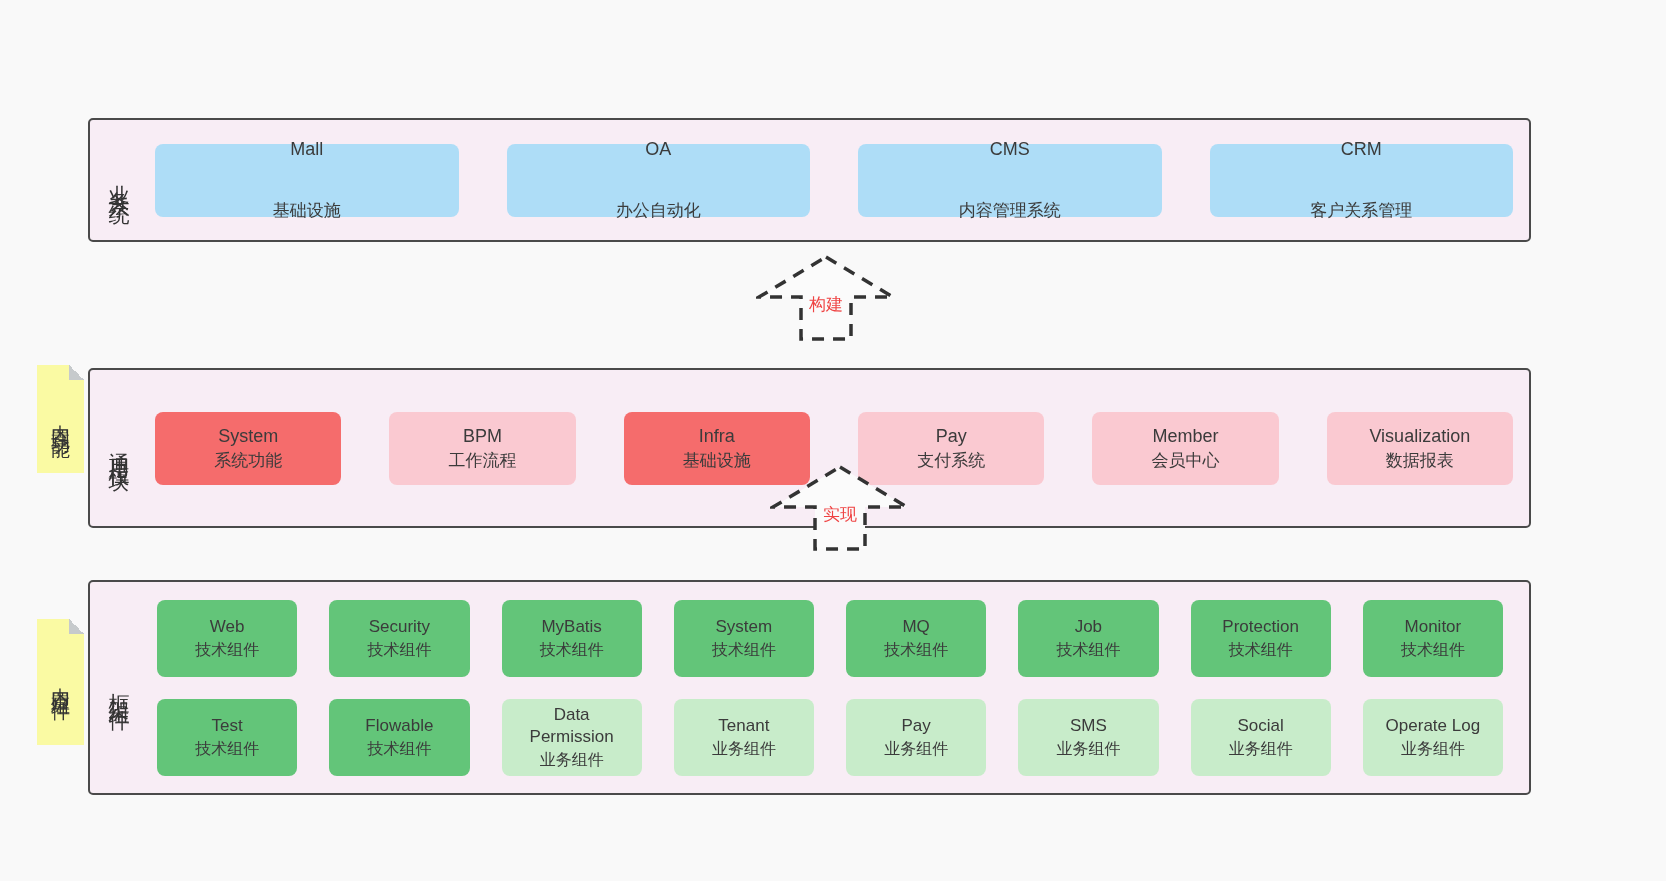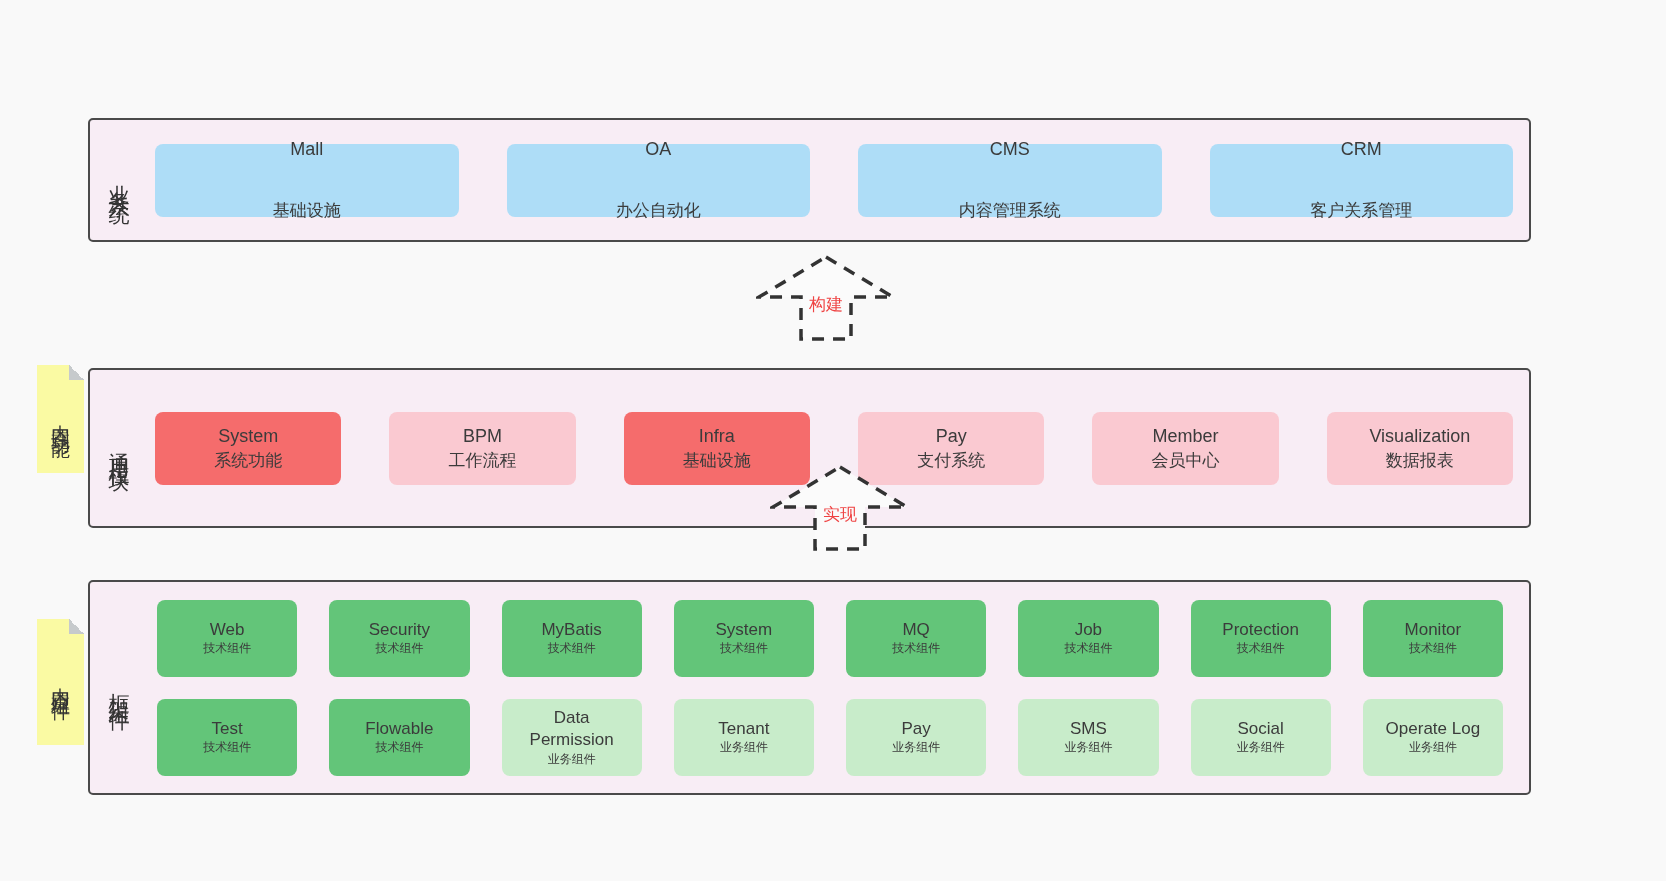--- a/index.html
+++ b/index.html
@@ -62,21 +62,21 @@
     flex-direction:column;
     align-items:center;
     justify-content:center;
     text-align:center;
     line-height:1.45;
   }
   .grid .box{height:77px;line-height:1.32;}
   .box-name{font-size:18px;}
   .box-desc{font-size:17px;}
   .grid .box-name{font-size:17px;}
-  .grid .box-desc{font-size:12px;}
+  .grid .box-desc{font-size:16px;}
   .c-blue{background:#aeddf7;gap:37px;}
   .c-red{background:#f56c6c;}
   .c-pink{background:#fac9d1;}
   .c-green{background:#63c579;}
   .c-lightgreen{background:#c8ecca;}
   [data-name="box-data-permission"] .box-name{max-width:100px;}
   
   .sticky{
     position:absolute;
     left:37px;width:47px;

